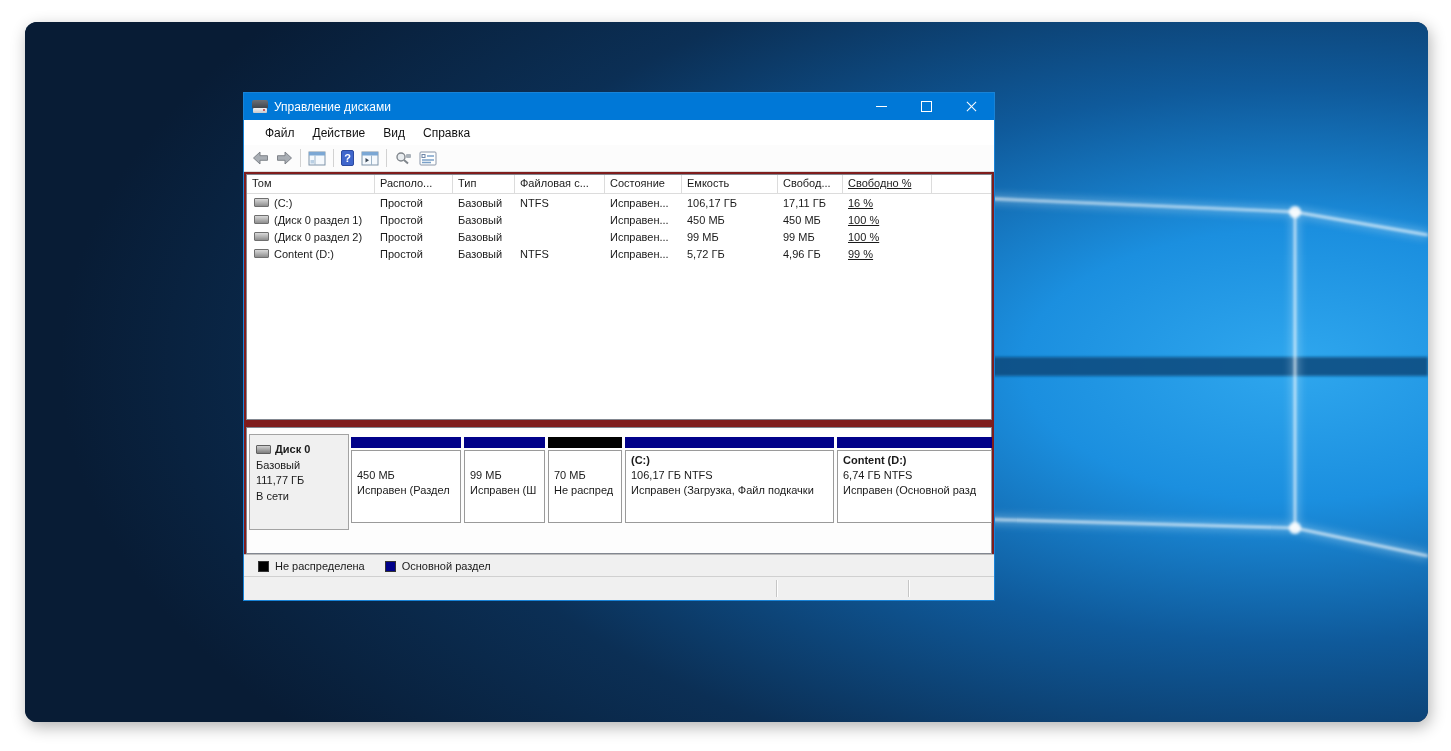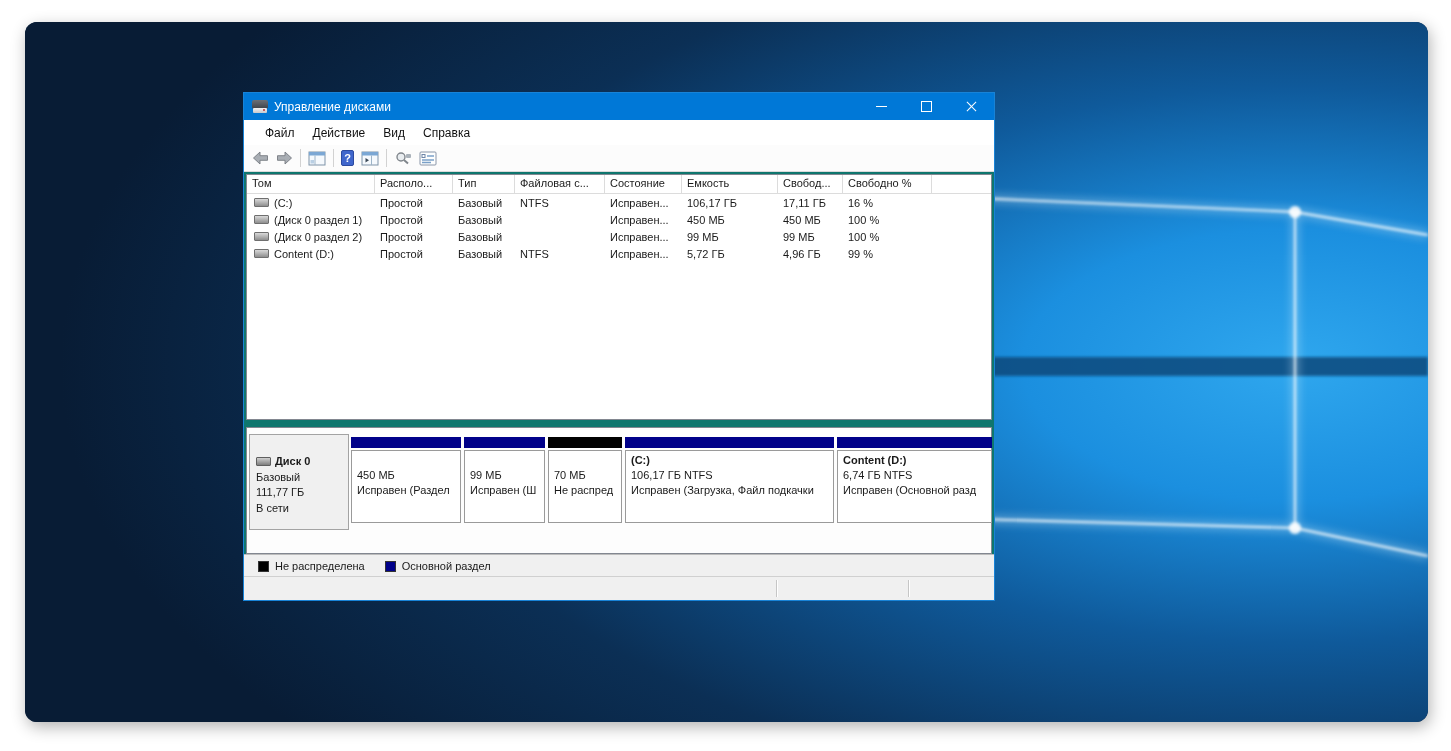--- a/index.html
+++ b/index.html
@@ -10,21 +10,21 @@
   
   .desktop{
     position:absolute;left:25px;top:22px;width:1403px;height:700px;
     border-radius:12px;overflow:hidden;background:#0a2240;
     box-shadow:2px 5px 16px rgba(0,0,0,.30);
   }
   .wallpaper{position:absolute;left:0;top:0;width:100%;height:100%;display:block;}
   
   .window{
     position:absolute;left:218px;top:70px;width:752px;height:509px;
-    background:#0f766e;border:1px solid #1883d7;box-sizing:border-box;
+    background:#7f1d1d;border:1px solid #1883d7;box-sizing:border-box;
     font-size:12px;color:#1a1a1a;
   }
   .titlebar{
     position:absolute;left:0;top:0;right:0;height:27px;background:#0078d7;
     display:flex;align-items:center;color:#fff;
   }
   .titlebar .app-icon{margin:0 6px 0 8px;width:16px;height:13px;position:relative;flex:0 0 auto;}
   .app-icon .drive-body{position:absolute;left:0;top:0;width:16px;height:9px;background:linear-gradient(#6b7077,#3c4148);border-radius:2px;}
   .app-icon .drive-front{position:absolute;left:1px;top:8px;width:14px;height:5px;background:linear-gradient(#f2f2f2,#c7c9cc);border-radius:1px;}
   .app-icon .drive-dot{position:absolute;right:3px;top:9px;width:2px;height:2px;background:#b33;border-radius:50%;}
@@ -59,32 +59,32 @@
   .hcell{border-right:1px solid #dcdcdc;padding:2px 0 0 5px;white-space:nowrap;overflow:hidden;box-sizing:border-box;}
   .lrow{display:flex;height:17px;align-items:center;}
   .cell{padding-left:5px;white-space:nowrap;overflow:hidden;box-sizing:border-box;}
   .c0{width:128px;flex:0 0 auto;}
   .c1{width:78px;flex:0 0 auto;}
   .c2{width:62px;flex:0 0 auto;}
   .c3{width:90px;flex:0 0 auto;}
   .c4{width:77px;flex:0 0 auto;}
   .c5{width:96px;flex:0 0 auto;}
   .c6{width:65px;flex:0 0 auto;}
-  .c7{width:89px;flex:0 0 auto;}
+  .c7{width:89px;flex:0 0 auto;text-decoration:underline;}
   .cfill{flex:1 1 auto;border-right:none;}
   .vol-cell{display:flex;align-items:center;gap:5px;}
   .vol-ico{flex:0 0 auto;width:13px;height:7px;background:linear-gradient(#d9d9d9,#8e8e8e);border:1px solid #6f6f6f;border-radius:1px;margin-left:2px;}
   
   .disk-panel{
     position:absolute;left:2px;top:334px;width:746px;height:127px;background:#fdfdfd;
     border:1px solid #828790;box-sizing:border-box;font-size:11px;
   }
   .disk-label{
     position:absolute;left:2px;top:6px;width:100px;height:96px;background:#f0f0f0;
-    border:1px solid #a3a3a3;box-sizing:border-box;padding:19px 0 0 6px;line-height:15.5px;
+    border:1px solid #a3a3a3;box-sizing:border-box;padding:7px 0 0 6px;line-height:15.5px;
   }
   .disk-label .dname{font-weight:bold;display:flex;align-items:center;gap:4px;}
   .disk-ico{width:13px;height:7px;background:linear-gradient(#cfcfcf,#7e7e7e);border:1px solid #5f5f5f;border-radius:1px;}
   .partitions{position:absolute;left:104px;top:9px;display:flex;gap:3px;}
   .part{display:flex;flex-direction:column;}
   .pbar{height:11px;margin-bottom:2px;}
   .bar-navy{background:#000089;}
   .bar-black{background:#000000;}
   .pbox{
     border:1px solid #9a9a9a;background:#fff;height:73px;box-sizing:border-box;

